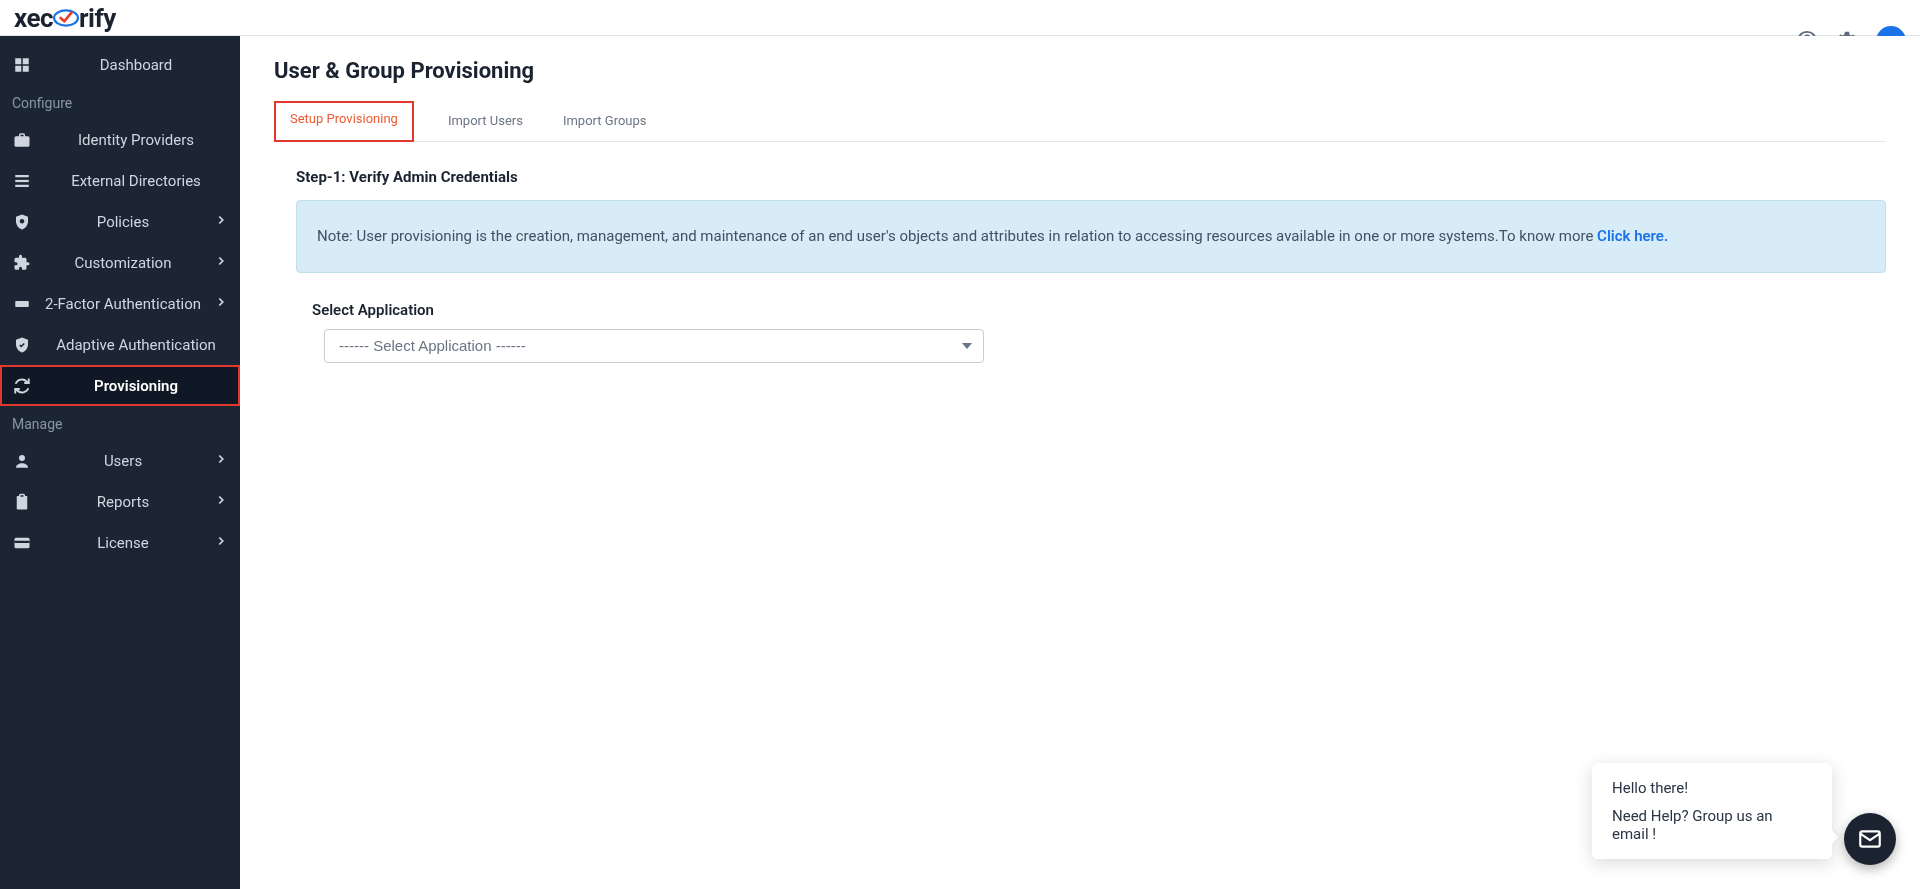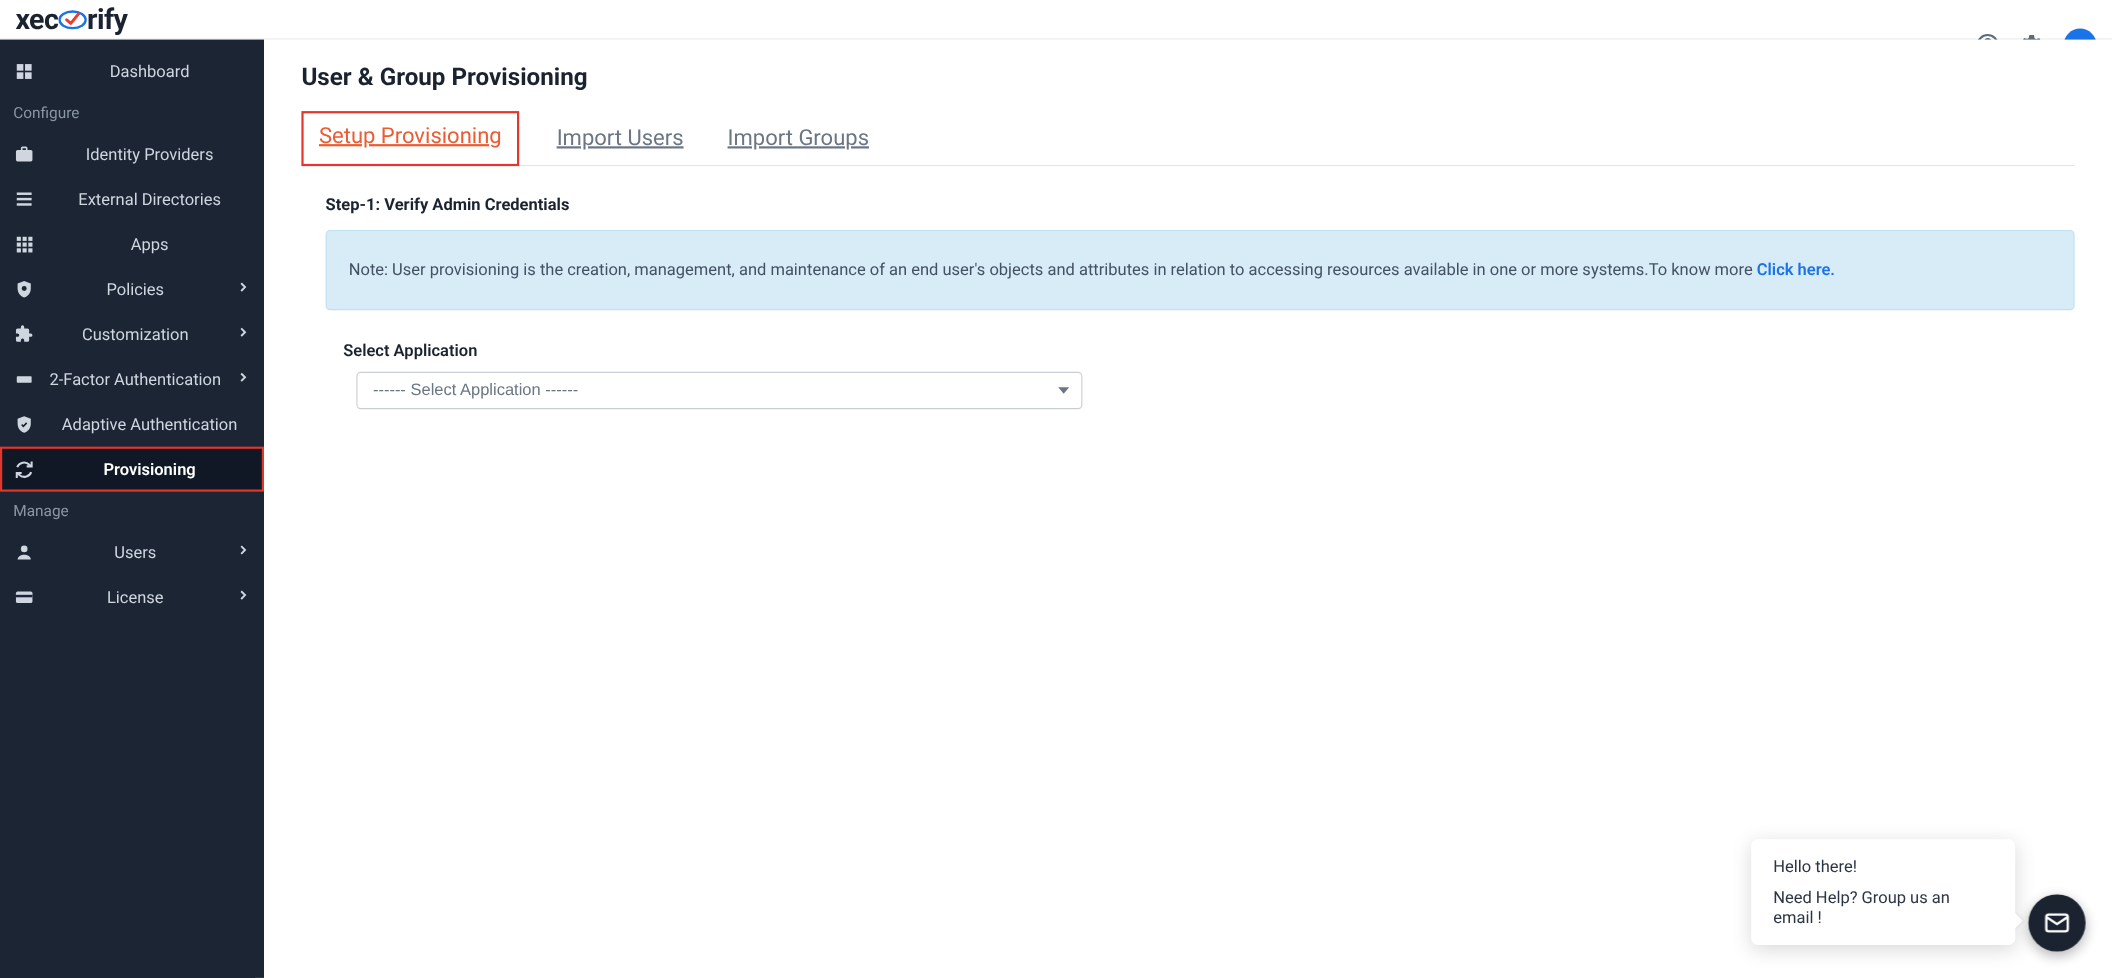--- a/index.html
+++ b/index.html
@@ -25,21 +25,21 @@
   .side-item.active { background: #0f1824; }
   .side-item.active .label { font-weight: 600; color: #fff; }
   .side-item.highlighted { outline: 2px solid #e3362c; outline-offset: -2px; }
   .side-section { font-size: 14px; color: #8a95a5; padding: 10px 12px 8px; }
   .side-icon { width: 20px; height: 20px; display:flex; align-items:center; justify-content:center; color:#cfd6e0; }
 
   
   .main { flex: 1; background: #fff; padding: 22px 34px; overflow:auto; }
   .page-title { font-size: 22px; font-weight: 700; color: #1b2330; margin-bottom: 18px; }
   .tabs { display: flex; gap: 28px; border-bottom: 1px solid #e2e5ea; margin-bottom: 26px; }
-  .tab { padding: 10px 4px 12px; font-size: 20px; color: #6b7684; cursor: pointer; border: 2px solid transparent; margin-bottom:-1px;text-decoration:underline; }
+  .tab { padding: 10px 4px 12px; font-size: 13px; color: #6b7684; cursor: pointer; border: 2px solid transparent; margin-bottom:-1px; }
   .tab.active { color: #eb5c32; border: 2px solid #e3362c; border-bottom: 2px solid #e3362c; padding: 8px 14px 10px; }
 
   .step-heading { font-size: 15px; font-weight: 700; margin: 0 0 14px 22px; }
   .note-box { background: #d7ecf7; border: 1px solid #bfe0ee; border-radius: 4px; padding: 24px 20px; margin: 0 0 28px 22px; font-size: 15px; color: #445063; line-height:1.5; }
   .note-box a { color: #1a73e8; font-weight:600; text-decoration:none; }
 
   .field-label { font-size: 15px; font-weight: 600; margin: 0 0 10px 38px; }
   .select-wrap { margin-left: 50px; width: 660px; position:relative; }
   .select { width: 100%; height: 34px; border: 1px solid #c9ced6; border-radius: 4px; background:#fff; padding: 0 28px 0 14px; font-size: 15px; color:#6b7684; appearance:none; cursor:pointer; }
   .select-wrap::after { content:""; position:absolute; right:12px; top:50%; width:0; height:0; border-left:5px solid transparent; border-right:5px solid transparent; border-top:6px solid #6b7684; transform:translateY(-50%); pointer-events:none; }
@@ -112,36 +112,20 @@
       <span class="side-icon">
           <svg width="18" height="18" viewBox="0 0 24 24" fill="currentColor">
             <rect x="3" y="4" width="18" height="3"></rect>
             <rect x="3" y="10.5" width="18" height="3"></rect>
             <rect x="3" y="17" width="18" height="3"></rect>
           </svg>
         </span>
       <span class="label">External Directories</span>
     </div>
 
-    <div class="side-item">
-      <span class="side-icon">
-          <svg width="18" height="18" viewBox="0 0 24 24" fill="currentColor">
-            <rect x="3" y="3" width="5" height="5"></rect>
-            <rect x="10" y="3" width="5" height="5"></rect>
-            <rect x="17" y="3" width="5" height="5"></rect>
-            <rect x="3" y="10" width="5" height="5"></rect>
-            <rect x="10" y="10" width="5" height="5"></rect>
-            <rect x="17" y="10" width="5" height="5"></rect>
-            <rect x="3" y="17" width="5" height="5"></rect>
-            <rect x="10" y="17" width="5" height="5"></rect>
-            <rect x="17" y="17" width="5" height="5"></rect>
-          </svg>
-        </span>
-      <span class="label">Apps</span>
-    </div>
 
     <div class="side-item">
       <span class="side-icon">
           <svg width="18" height="18" viewBox="0 0 24 24" fill="currentColor">
             <path d="M12 2 4 5v6c0 5 3.4 9.7 8 11 4.6-1.3 8-6 8-11V5Z"></path>
             <circle cx="12" cy="11" r="3" fill="#1b2533"></circle>
           </svg>
         </span>
       <span class="label">Policies</span>
       <span class="chev"><svg width="14" height="14" viewBox="0 0 24 24" fill="none" stroke="currentColor" stroke-width="3">
@@ -204,20 +188,32 @@
             <path d="M4 21c0-4 4-6 8-6s8 2 8 6Z"></path>
           </svg>
         </span>
       <span class="label">Users</span>
       <span class="chev"><svg width="14" height="14" viewBox="0 0 24 24" fill="none" stroke="currentColor" stroke-width="3">
             <path d="M9 6l6 6-6 6"></path>
           </svg></span>
     </div>
 
 
+    <div class="side-item">
+      <span class="side-icon">
+          <svg width="18" height="18" viewBox="0 0 24 24" fill="currentColor">
+            <rect x="5" y="4" width="14" height="18" rx="1"></rect>
+            <rect x="9" y="2" width="6" height="4" rx="1" fill="#1b2533" stroke="currentColor" stroke-width="2"></rect>
+          </svg>
+        </span>
+      <span class="label">Reports</span>
+      <span class="chev"><svg width="14" height="14" viewBox="0 0 24 24" fill="none" stroke="currentColor" stroke-width="3">
+            <path d="M9 6l6 6-6 6"></path>
+          </svg></span>
+    </div>
 
     <div class="side-item">
       <span class="side-icon">
           <svg width="18" height="18" viewBox="0 0 24 24" fill="currentColor">
             <rect x="2" y="5" width="20" height="14" rx="2"></rect>
             <rect x="2" y="9" width="20" height="3" fill="#1b2533"></rect>
           </svg>
         </span>
       <span class="label">License</span>
       <span class="chev"><svg width="14" height="14" viewBox="0 0 24 24" fill="none" stroke="currentColor" stroke-width="3">

